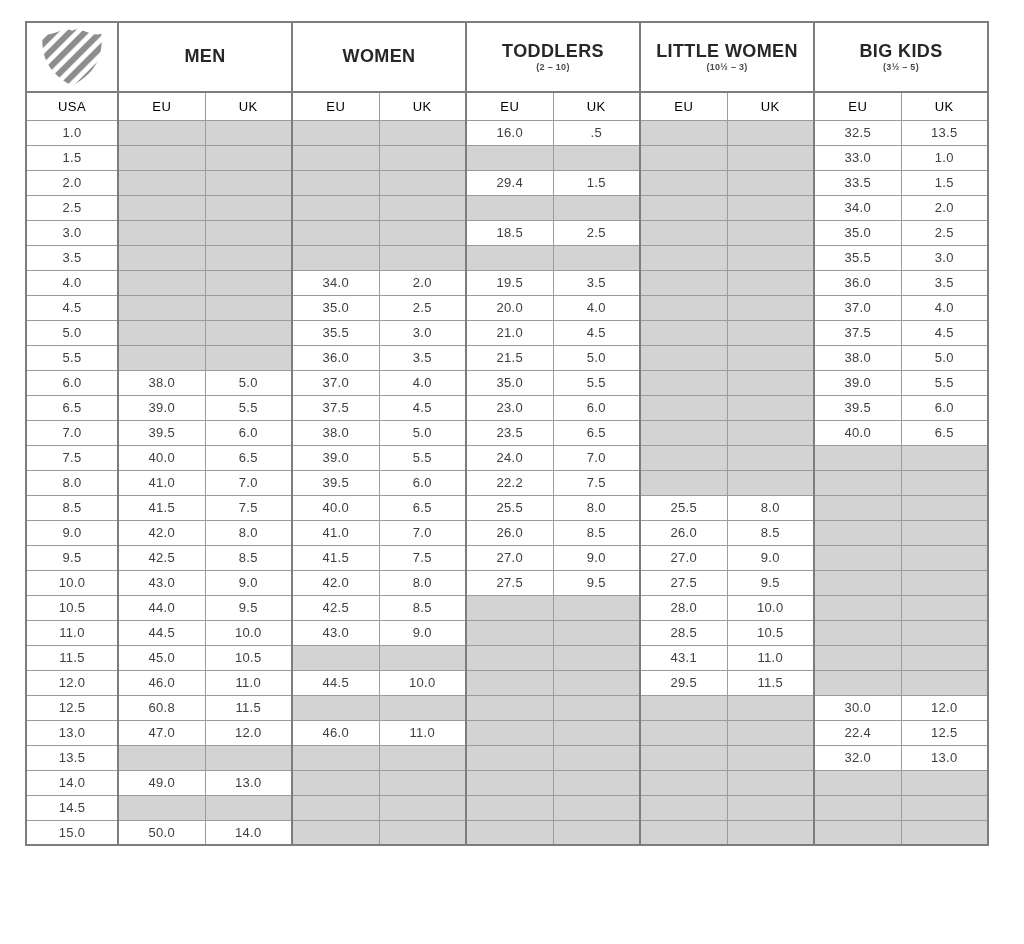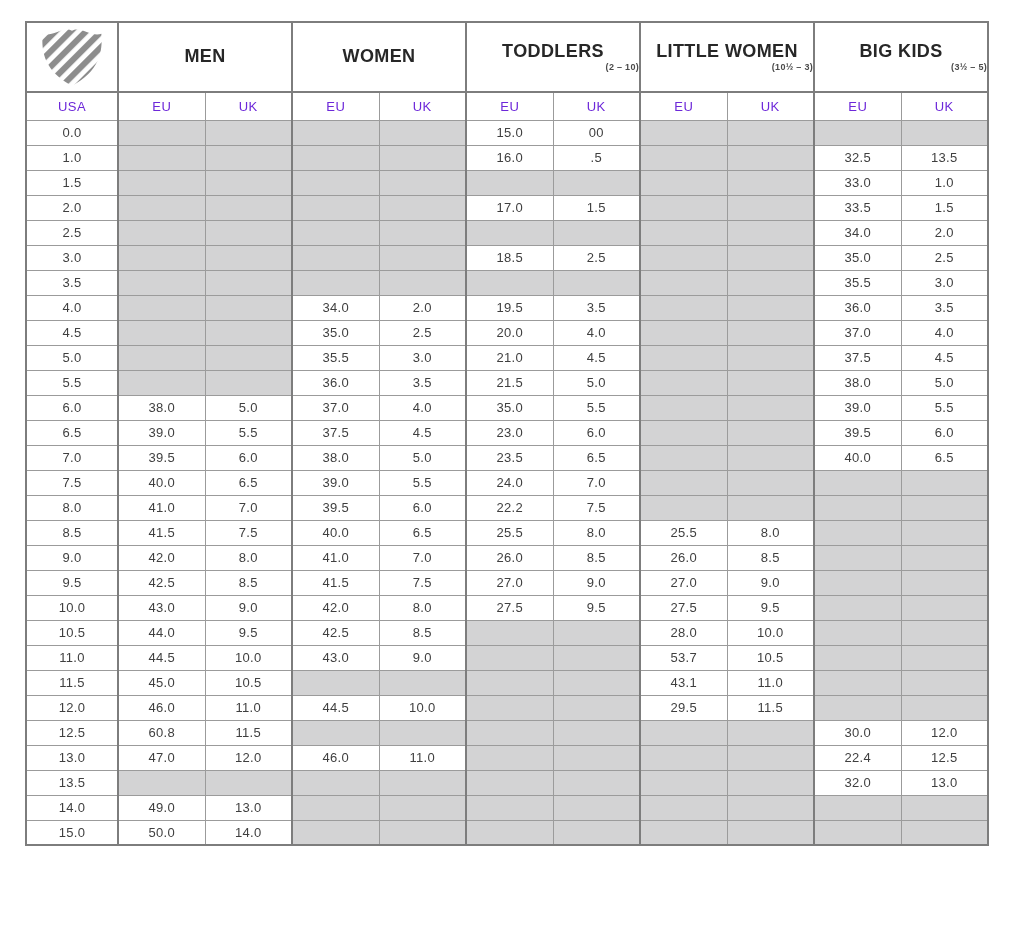--- a/index.html
+++ b/index.html
@@ -48,29 +48,28 @@
     color: #272727;
     letter-spacing: 0.4px;
     line-height: 1.1;
   }
   .g-range {
     font-size: 9px;
     font-weight: bold;
     color: #4a4a4a;
     margin-top: 0;
     letter-spacing: 0.3px;
-    text-align: right;
   }
 
   
   tr.sub-row th {
     height: 28px;
     font-size: 13px;
     font-weight: normal;
-    color: #6d28d9;
+    color: #000000;
     background: #ffffff;
     letter-spacing: 0.4px;
   }
 
   
   td {
     height: 25px;
     font-size: 13px;
     color: #3f3f3f;
     letter-spacing: 0.3px;
@@ -154,33 +153,20 @@
           <th class="gstart">EU</th>
           <th class="ginner">UK</th>
           <th class="gstart">EU</th>
           <th class="ginner">UK</th>
           <th class="gstart">EU</th>
           <th class="ginner">UK</th>
         </tr>
     </thead>
     <tbody id="table-body">
         <tr>
-          <td class="filled usa">0.0</td>
-          <td class="empty gstart"></td>
-          <td class="empty ginner"></td>
-          <td class="empty gstart"></td>
-          <td class="empty ginner"></td>
-          <td class="filled gstart">15.0</td>
-          <td class="filled ginner">00</td>
-          <td class="empty gstart"></td>
-          <td class="empty ginner"></td>
-          <td class="empty gstart"></td>
-          <td class="empty ginner"></td>
-        </tr>
-        <tr>
           <td class="filled usa">1.0</td>
           <td class="empty gstart"></td>
           <td class="empty ginner"></td>
           <td class="empty gstart"></td>
           <td class="empty ginner"></td>
           <td class="filled gstart">16.0</td>
           <td class="filled ginner">.5</td>
           <td class="empty gstart"></td>
           <td class="empty ginner"></td>
           <td class="filled gstart">32.5</td>
@@ -198,21 +184,21 @@
           <td class="empty ginner"></td>
           <td class="filled gstart">33.0</td>
           <td class="filled ginner">1.0</td>
         </tr>
         <tr>
           <td class="filled usa">2.0</td>
           <td class="empty gstart"></td>
           <td class="empty ginner"></td>
           <td class="empty gstart"></td>
           <td class="empty ginner"></td>
-          <td class="filled gstart">17.0</td>
+          <td class="filled gstart">29.4</td>
           <td class="filled ginner">1.5</td>
           <td class="empty gstart"></td>
           <td class="empty ginner"></td>
           <td class="filled gstart">33.5</td>
           <td class="filled ginner">1.5</td>
         </tr>
         <tr>
           <td class="filled usa">2.5</td>
           <td class="empty gstart"></td>
           <td class="empty ginner"></td>
@@ -434,21 +420,21 @@
           <td class="empty ginner"></td>
         </tr>
         <tr>
           <td class="filled usa">11.0</td>
           <td class="filled gstart">44.5</td>
           <td class="filled ginner">10.0</td>
           <td class="filled gstart">43.0</td>
           <td class="filled ginner">9.0</td>
           <td class="empty gstart"></td>
           <td class="empty ginner"></td>
-          <td class="filled gstart">53.7</td>
+          <td class="filled gstart">28.5</td>
           <td class="filled ginner">10.5</td>
           <td class="empty gstart"></td>
           <td class="empty ginner"></td>
         </tr>
         <tr>
           <td class="filled usa">11.5</td>
           <td class="filled gstart">45.0</td>
           <td class="filled ginner">10.5</td>
           <td class="empty gstart"></td>
           <td class="empty ginner"></td>
@@ -518,20 +504,33 @@
           <td class="empty gstart"></td>
           <td class="empty ginner"></td>
           <td class="empty gstart"></td>
           <td class="empty ginner"></td>
           <td class="empty gstart"></td>
           <td class="empty ginner"></td>
           <td class="empty gstart"></td>
           <td class="empty ginner"></td>
         </tr>
         <tr>
+          <td class="filled usa">14.5</td>
+          <td class="empty gstart"></td>
+          <td class="empty ginner"></td>
+          <td class="empty gstart"></td>
+          <td class="empty ginner"></td>
+          <td class="empty gstart"></td>
+          <td class="empty ginner"></td>
+          <td class="empty gstart"></td>
+          <td class="empty ginner"></td>
+          <td class="empty gstart"></td>
+          <td class="empty ginner"></td>
+        </tr>
+        <tr>
           <td class="filled usa">15.0</td>
           <td class="filled gstart">50.0</td>
           <td class="filled ginner">14.0</td>
           <td class="empty gstart"></td>
           <td class="empty ginner"></td>
           <td class="empty gstart"></td>
           <td class="empty ginner"></td>
           <td class="empty gstart"></td>
           <td class="empty ginner"></td>
           <td class="empty gstart"></td>

